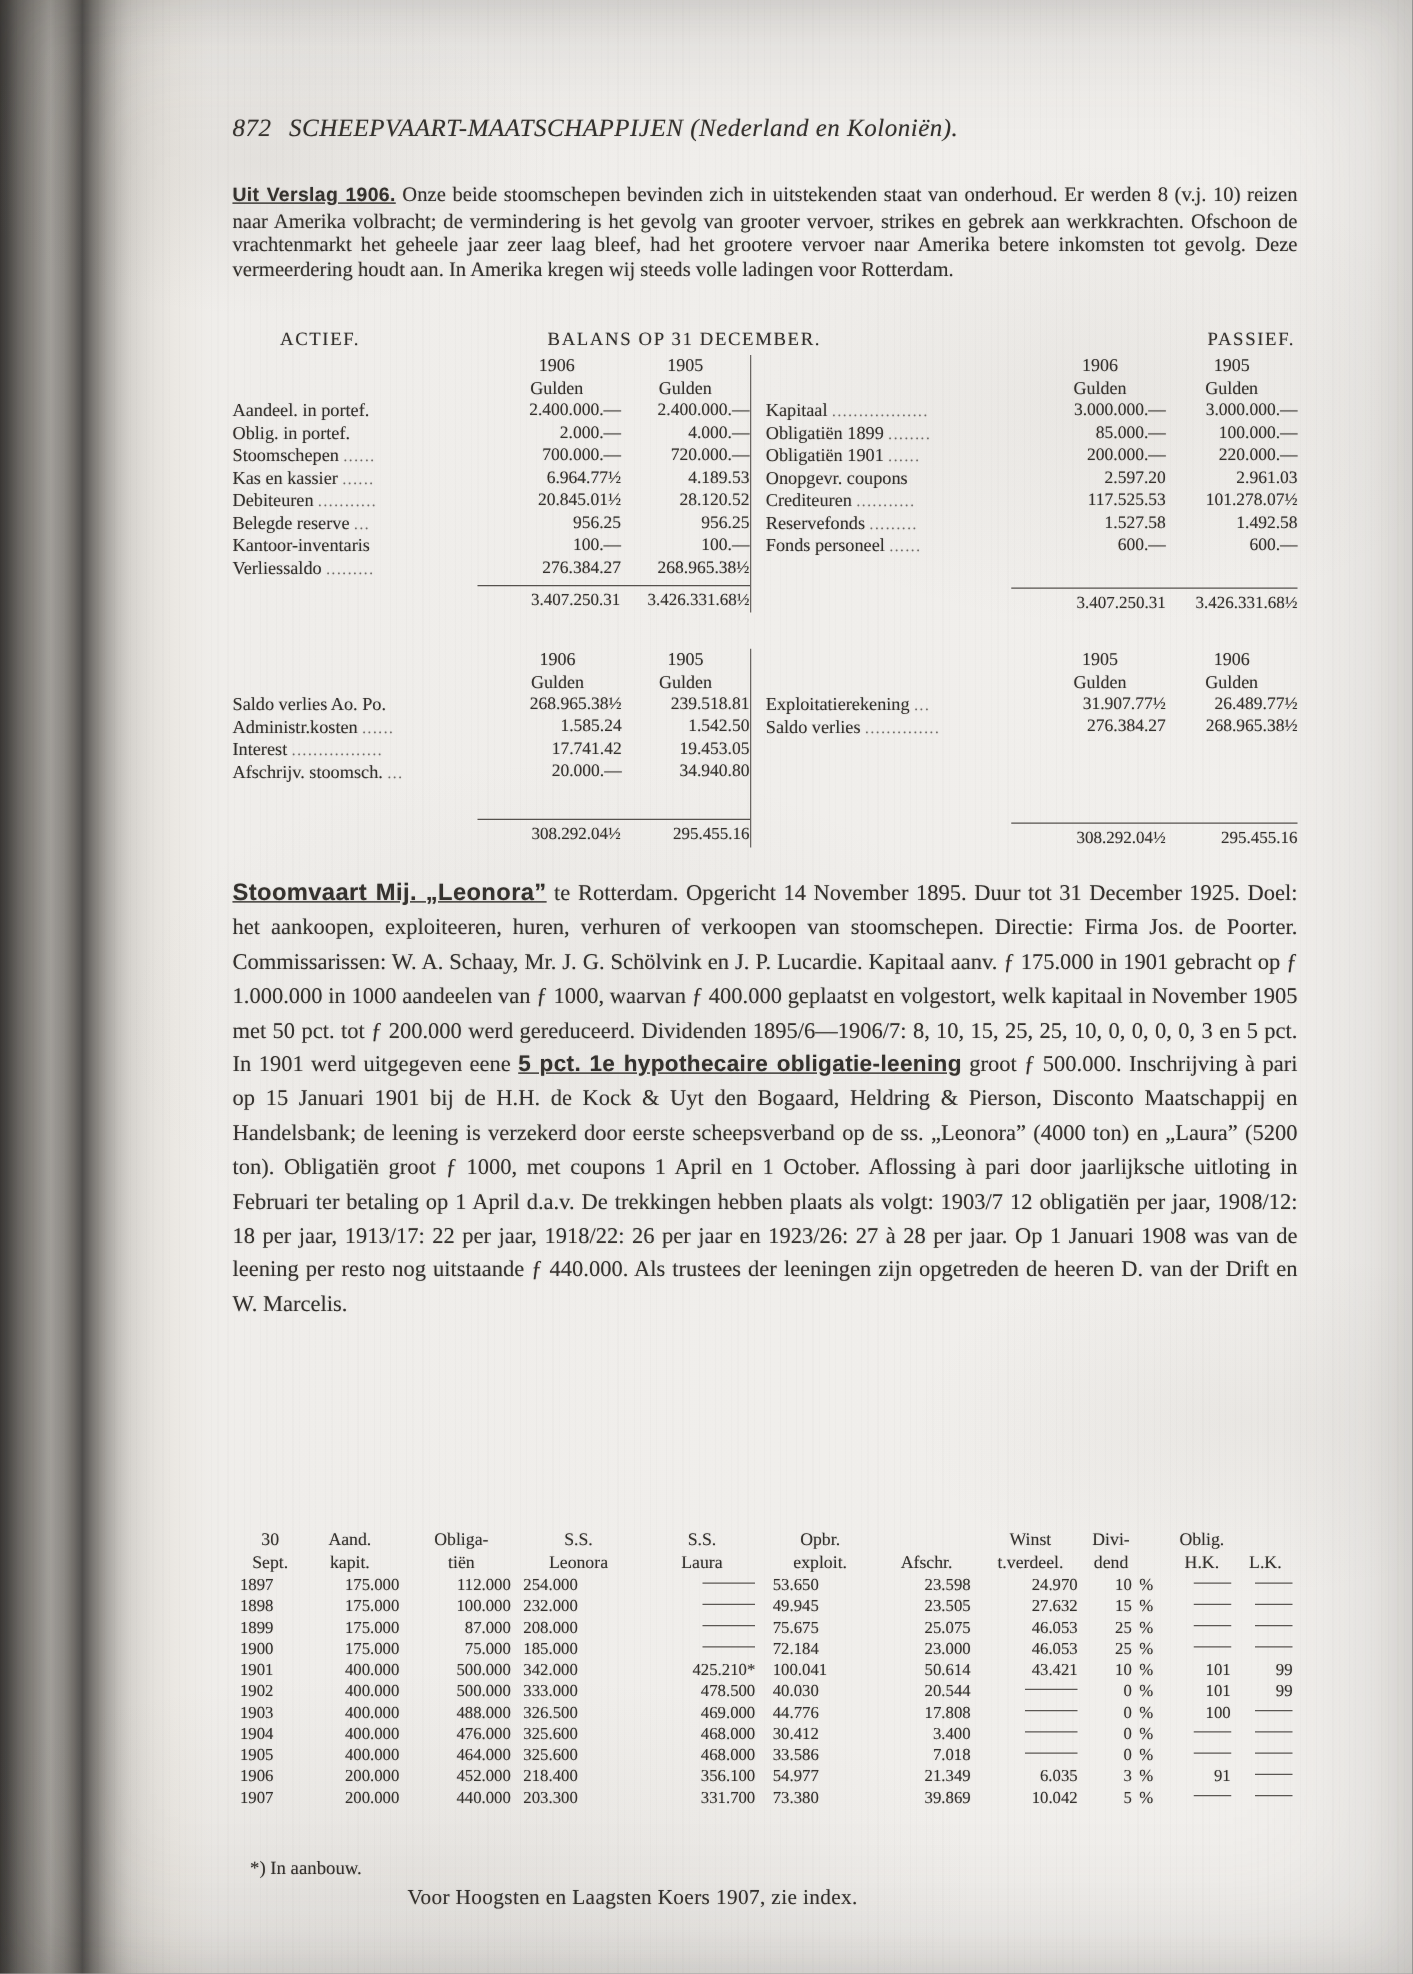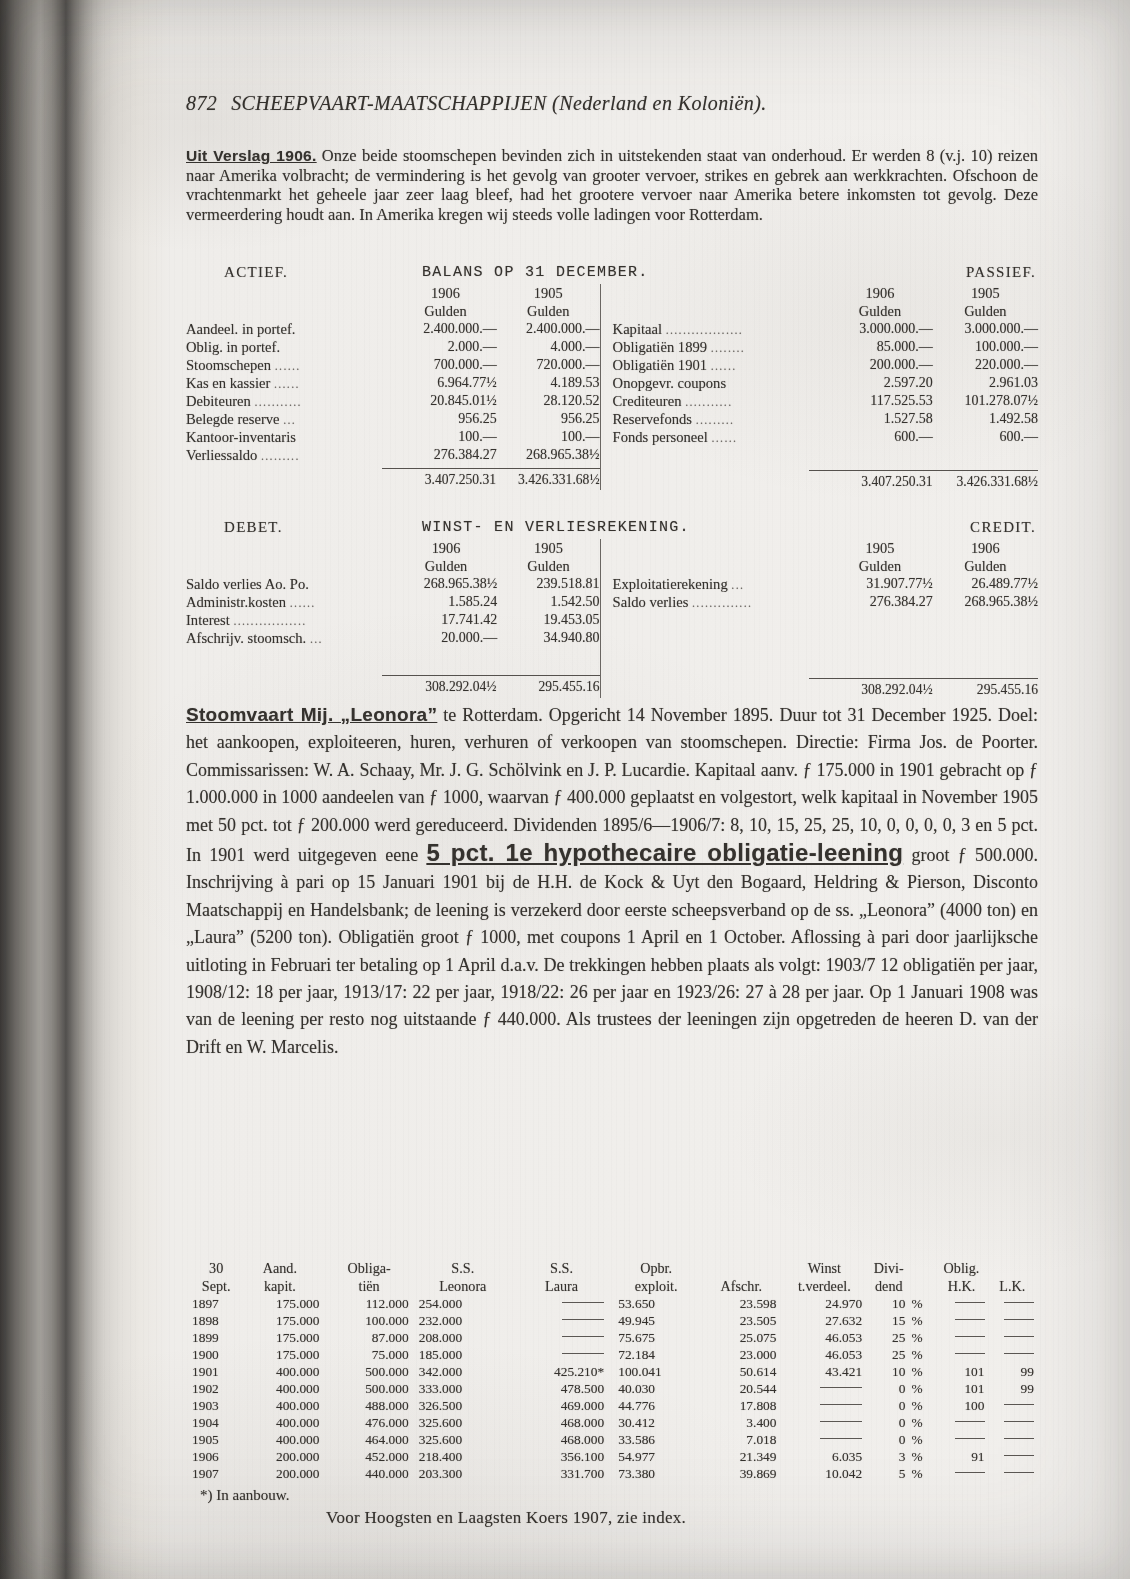--- a/index.html
+++ b/index.html
@@ -76,36 +76,36 @@
   }
   .para b{ font-family:"Liberation Sans", sans-serif; font-size:15.5px; letter-spacing:.3px;text-decoration:underline;}
 
   
   .balans{ position:absolute; top:264px; left:0; width:852px; font-size:15px; }
   .bal-cols{ display:flex; }
   .bal-side{ width:420px; position:relative; }
   .bal-side.right{ width:432px; padding-left:12px; border-left:1.5px solid #6a6662; }
   .bal-title{ height:20px; position:relative; }
   .bal-title .left{ position:absolute; left:38px; top:0; letter-spacing:1.3px; }
-  .bal-title .mid { position:absolute; left:236px; top:0; letter-spacing:1.3px; white-space:nowrap;font-family:Liberation Mono, monospace;}
+  .bal-title .mid { position:absolute; left:252px; top:0; letter-spacing:1.3px; white-space:nowrap;}
   .bal-title .right{ position:absolute; right:2px; top:0; letter-spacing:1.3px; }
 
   table.bal{ border-collapse:collapse; width:100%; font-size:14.6px; }
   table.bal td{ padding:0.5px 0; white-space:nowrap; }
   td.lbl{ width:212px; }
   td.v{ text-align:right; width:104px; padding-right:4px; font-size:14px;}
   tr.hdr td{ text-align:center; font-size:14.4px; }
   tr.hdr td.v{ text-align:center; }
   .dots{ letter-spacing:1.3px; color:#6f6b66; font-size:12px; }
   .rule{ height:0; border-top:1.3px solid #55514d; margin:4px 0 2px 0; }
   .totrow td{ font-size:13.6px; }
 
   
   .stats{ position:absolute; top:1224px; left:0; width:852px; font-size:13.4px; }
-  table.st{ border-collapse:collapse;margin-top:36px; }
+  table.st{ border-collapse:collapse; }
   table.st td, table.st th{ padding:0 0 1px 0; white-space:nowrap; font-weight:normal; }
   table.st th{ font-size:14.2px; text-align:center; }
   .c-year{ width:52px; text-align:left; padding-left:6px !important;}
   .c-num { width:86px; text-align:right; padding-right:10px !important; }
   .c-ss  { width:96px; text-align:left; padding-right:12px !important; }
   .c-ss2 { width:92px; text-align:right; padding-right:14px !important; }
   .c-opbr{ width:82px; text-align:left; padding-right:12px !important;}
   .c-afs { width:76px; text-align:right; padding-right:10px !important;}
   .c-win { width:80px; text-align:right; padding-right:10px !important;}
   .c-div { width:34px; text-align:right; }
@@ -281,25 +281,20 @@
               <td class="v">3.407.250.31</td>
               <td class="v">3.426.331.68½</td>
             </tr>
           </tbody>
             </table>
         </div>
       </div>
     </div>
 
     <div class="balans" style="top:519px;">
-      <div class="bal-title">
-        <span class="left">DEBET.</span>
-        <span class="mid">WINST- EN VERLIESREKENING.</span>
-        <span class="right">CREDIT.</span>
-      </div>
 
       <div class="bal-cols">
         <div class="bal-side">
           <table class="bal">
             <tbody>
                 <tr class="hdr">
               <td class="lbl"></td>
               <td class="v">1906</td>
               <td class="v">1905</td>
             </tr>
@@ -388,21 +383,21 @@
             </tr>
           </tbody>
             </table>
         </div>
       </div>
     </div>
 
     <div class="para" style="top:701px;left:0;font-size:18px;line-height:27.4px;">
       <b style="font-size:19px;">Stoomvaart Mij. „Leonora”</b>
       <span>te Rotterdam. Opgericht 14 November 1895. Duur tot 31 December 1925. Doel: het aankoopen, exploiteeren, huren, verhuren of verkoopen van stoomschepen. Directie: Firma Jos. de Poorter. Commissarissen: W. A. Schaay, Mr. J. G. Schölvink en J. P. Lucardie. Kapitaal aanv. ƒ 175.000 in 1901 gebracht op ƒ 1.000.000 in 1000 aandeelen van ƒ 1000, waarvan ƒ 400.000 geplaatst en volgestort, welk kapitaal in November 1905 met 50 pct. tot ƒ 200.000 werd gereduceerd. Dividenden 1895/6—1906/7: 8, 10, 15, 25, 25, 10, 0, 0, 0, 0, 3 en 5 pct. In 1901 werd uitgegeven eene</span>
-      <b style="font-size:24px;">5 pct. 1e hypothecaire obligatie-leening</b>
+      <b style="font-size:18px;">5 pct. 1e hypothecaire obligatie-leening</b>
       <span>groot ƒ 500.000. Inschrijving à pari op 15 Januari 1901 bij de H.H. de Kock &amp; Uyt den Bogaard, Heldring &amp; Pierson, Disconto Maatschappij en Handelsbank; de leening is verzekerd door eerste scheepsverband op de ss. „Leonora” (4000 ton) en „Laura” (5200 ton). Obligatiën groot ƒ 1000, met coupons 1 April en 1 October. Aflossing à pari door jaarlijksche uitloting in Februari ter betaling op 1 April d.a.v. De trekkingen hebben plaats als volgt: 1903/7 12 obligatiën per jaar, 1908/12: 18 per jaar, 1913/17: 22 per jaar, 1918/22: 26 per jaar en 1923/26: 27 à 28 per jaar. Op 1 Januari 1908 was van de leening per resto nog uitstaande ƒ 440.000. Als trustees der leeningen zijn opgetreden de heeren D. van der Drift en W. Marcelis.</span>
     </div>
 
     <div class="stats">
       <table class="st">
         <thead>
           <tr>
             <th class="c-year">30</th>
             <th class="c-num">Aand.</th>
             <th class="c-num">Obliga-</th>

